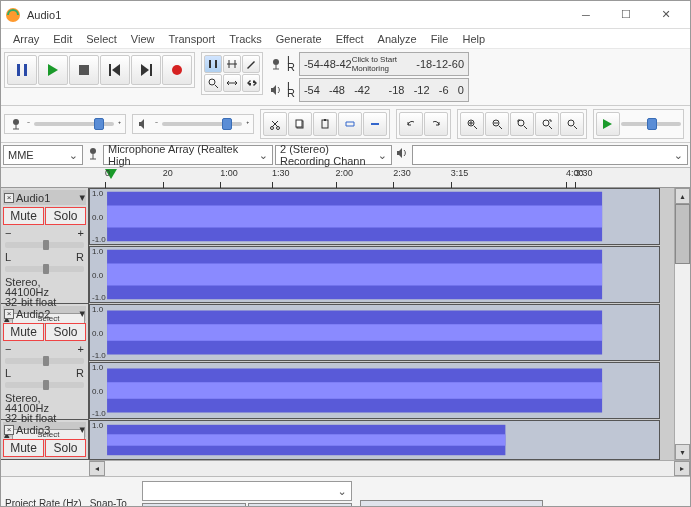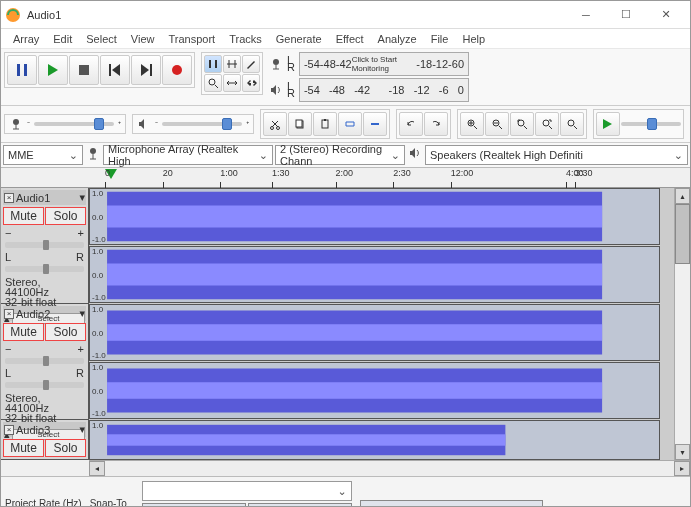--- a/index.html
+++ b/index.html
@@ -341,45 +341,44 @@
       <span class="chev">⌄</span>
     </div>
   <svg width="16" height="16">
       <circle cx="8" cy="6" r="3" fill="#555"></circle>
       <path d="M8 9v5M5 14h6" stroke="#555"></path>
     </svg>
   <div class="combo" style="width:170px">
       <span>Microphone Array (Realtek High</span>
       <span class="chev">⌄</span>
     </div>
-  <div class="combo" style="width:130px">
+  <div class="combo" style="width:117px">
       <span>2 (Stereo) Recording Chann</span>
       <span class="chev">⌄</span>
     </div>
   <svg width="16" height="16">
       <path d="M3 6h2l3-3v10l-3-3H3z" fill="#555"></path>
       <path d="M10 5a4 4 0 010 6" fill="none" stroke="#555"></path>
     </svg>
   <div class="combo" style="flex:1">
-      <span>Speakers (Realtek High Definiti</span>
       <span class="chev">⌄</span>
     </div>
 </div>
 
 <div class="timeline">
   <svg class="play-head" width="12" height="14">
       <path d="M0 0h12L6 10z" fill="#1a9a2a"></path>
     </svg>
 <span class="tick" style="left: 104px;">0</span>
     <span class="tick" style="left: 161.625px;">20</span>
     <span class="tick" style="left: 219.25px;">1:00</span>
     <span class="tick" style="left: 271px;">1:30</span>
     <span class="tick" style="left: 334.5px;">2:00</span>
     <span class="tick" style="left: 392.125px;">2:30</span>
-    <span class="tick" style="left: 449.75px;">12:00</span>
+    <span class="tick" style="left: 449.75px;">3:15</span>
     <span class="tick" style="left: 526px; margin-left: 48px;">3:30</span>
     <span class="tick" style="left: 565px;">4:00</span>
   </div>
 
 <div class="tracks-wrap">
   <div class="track-panels">
 
     <div class="trk" style="height:116px">
       <div class="hdr">
           <span class="x">×</span>

